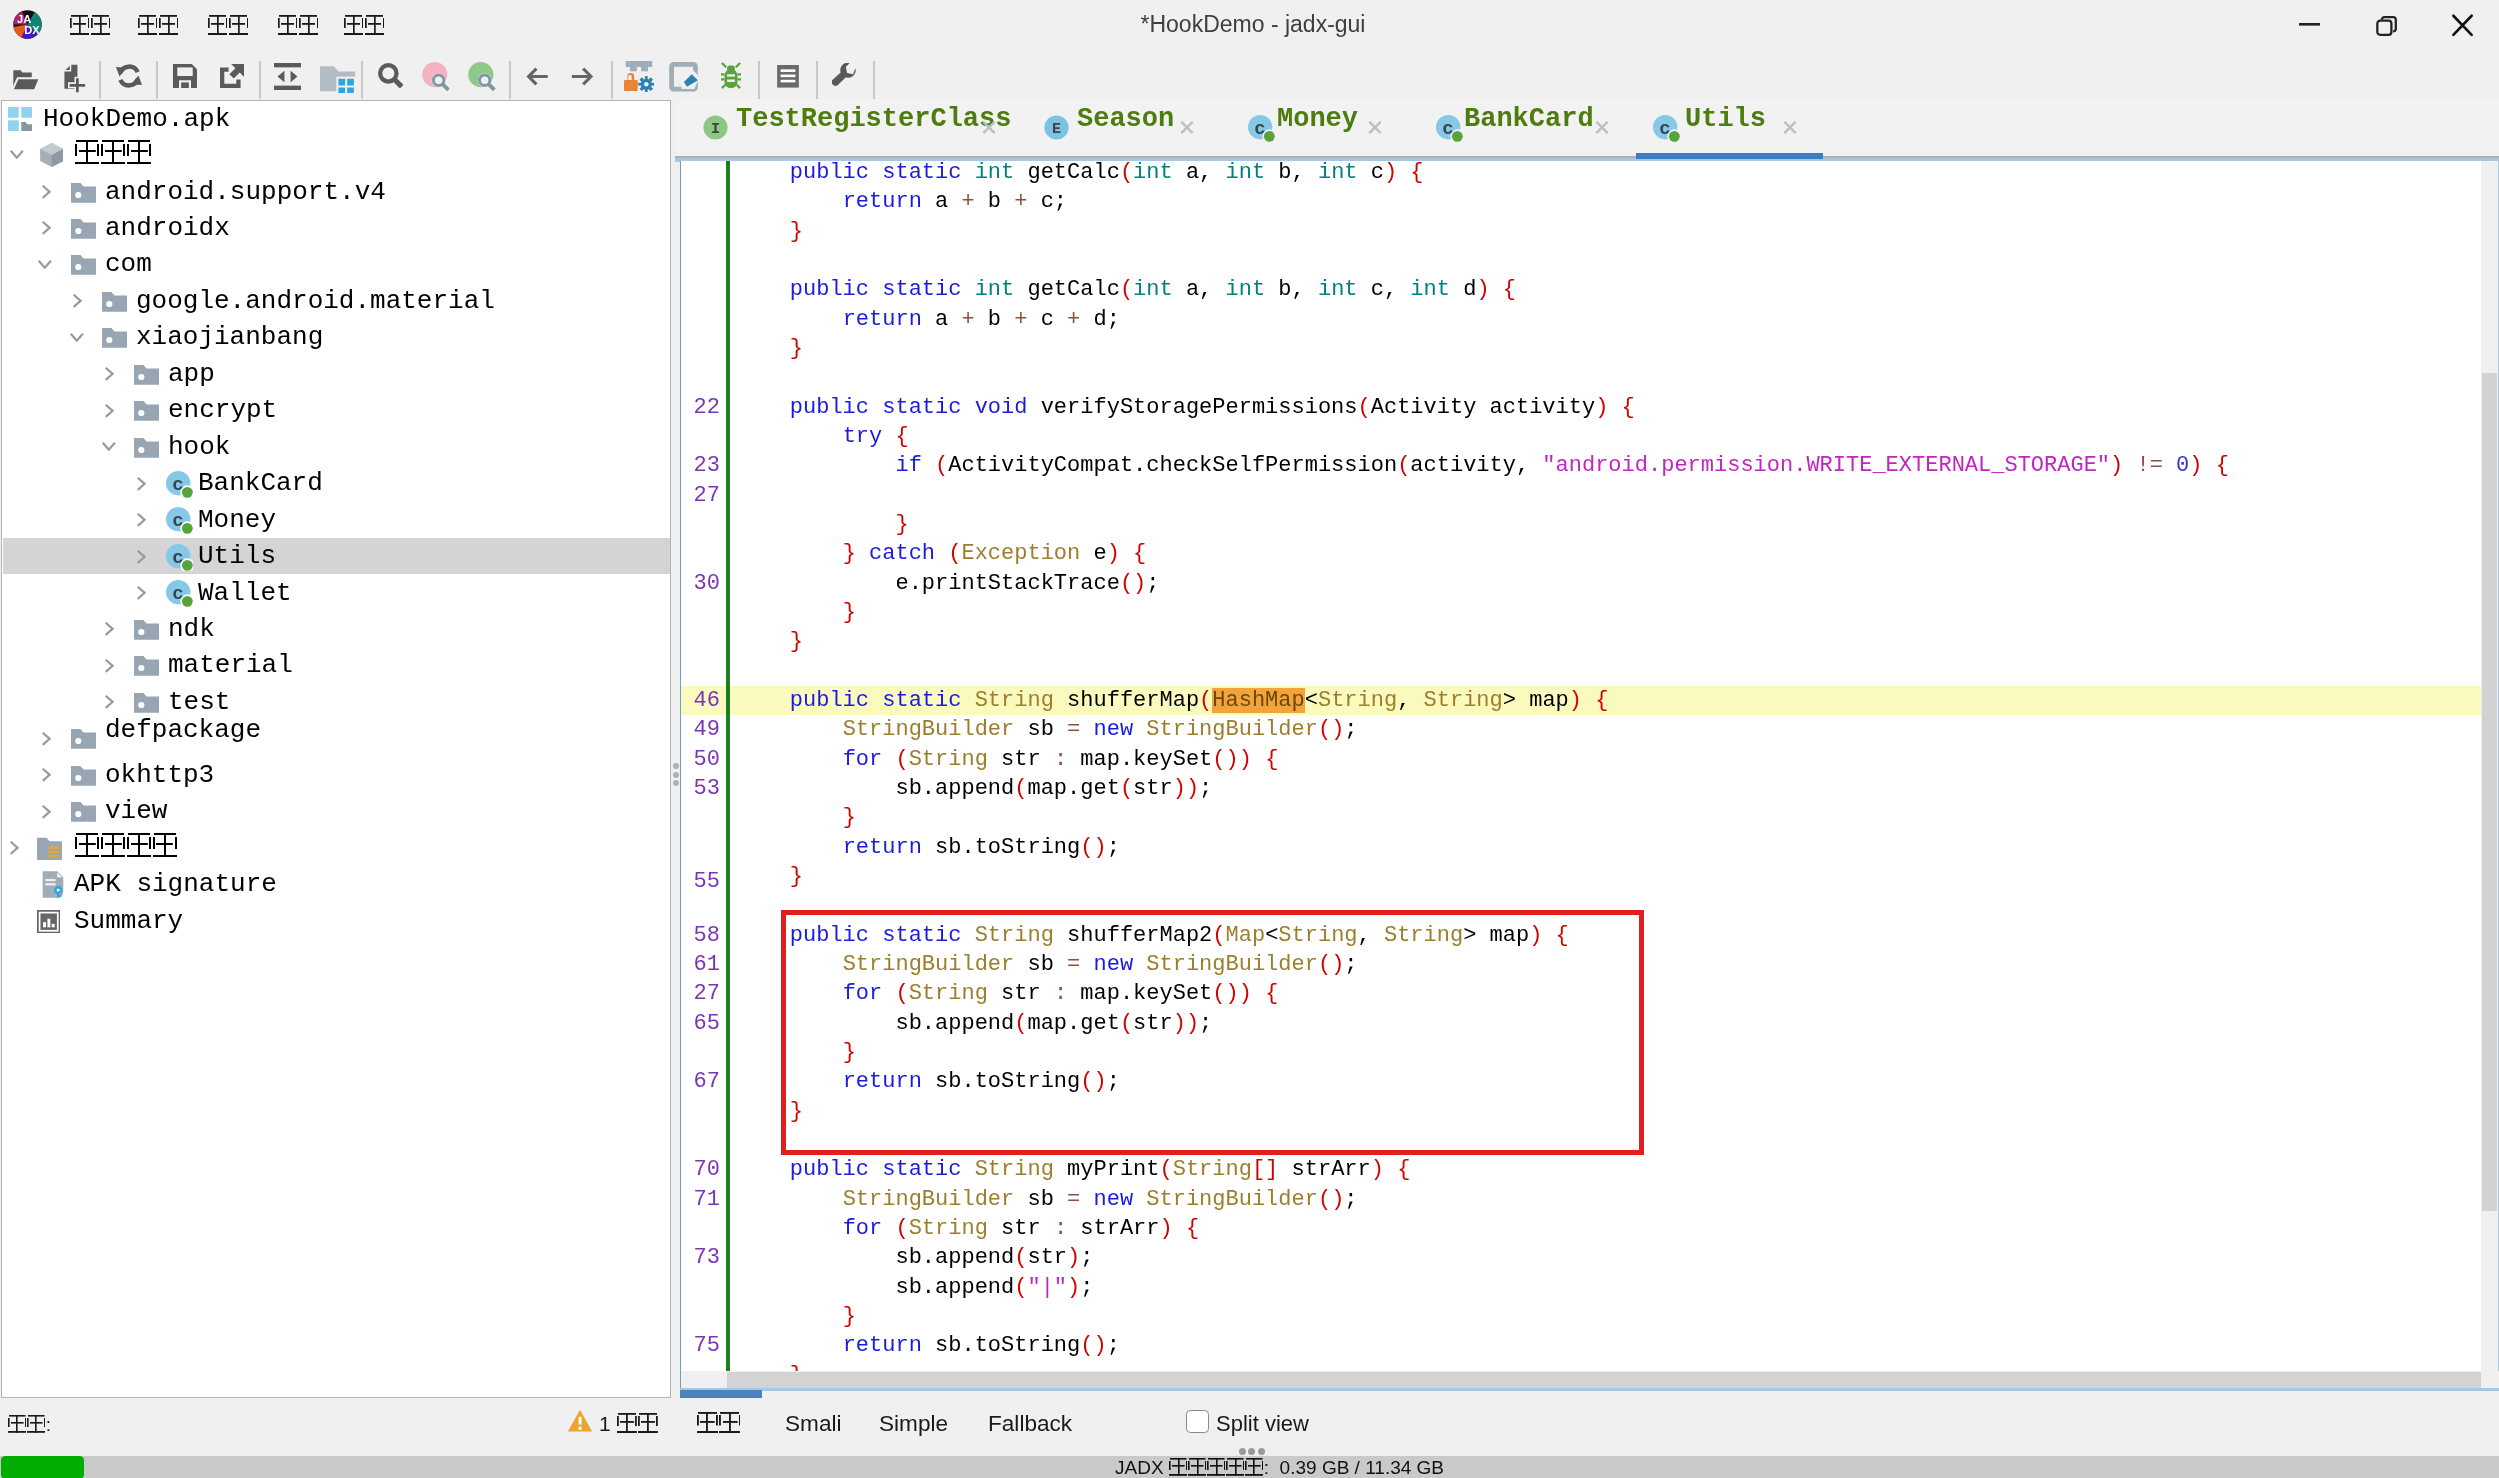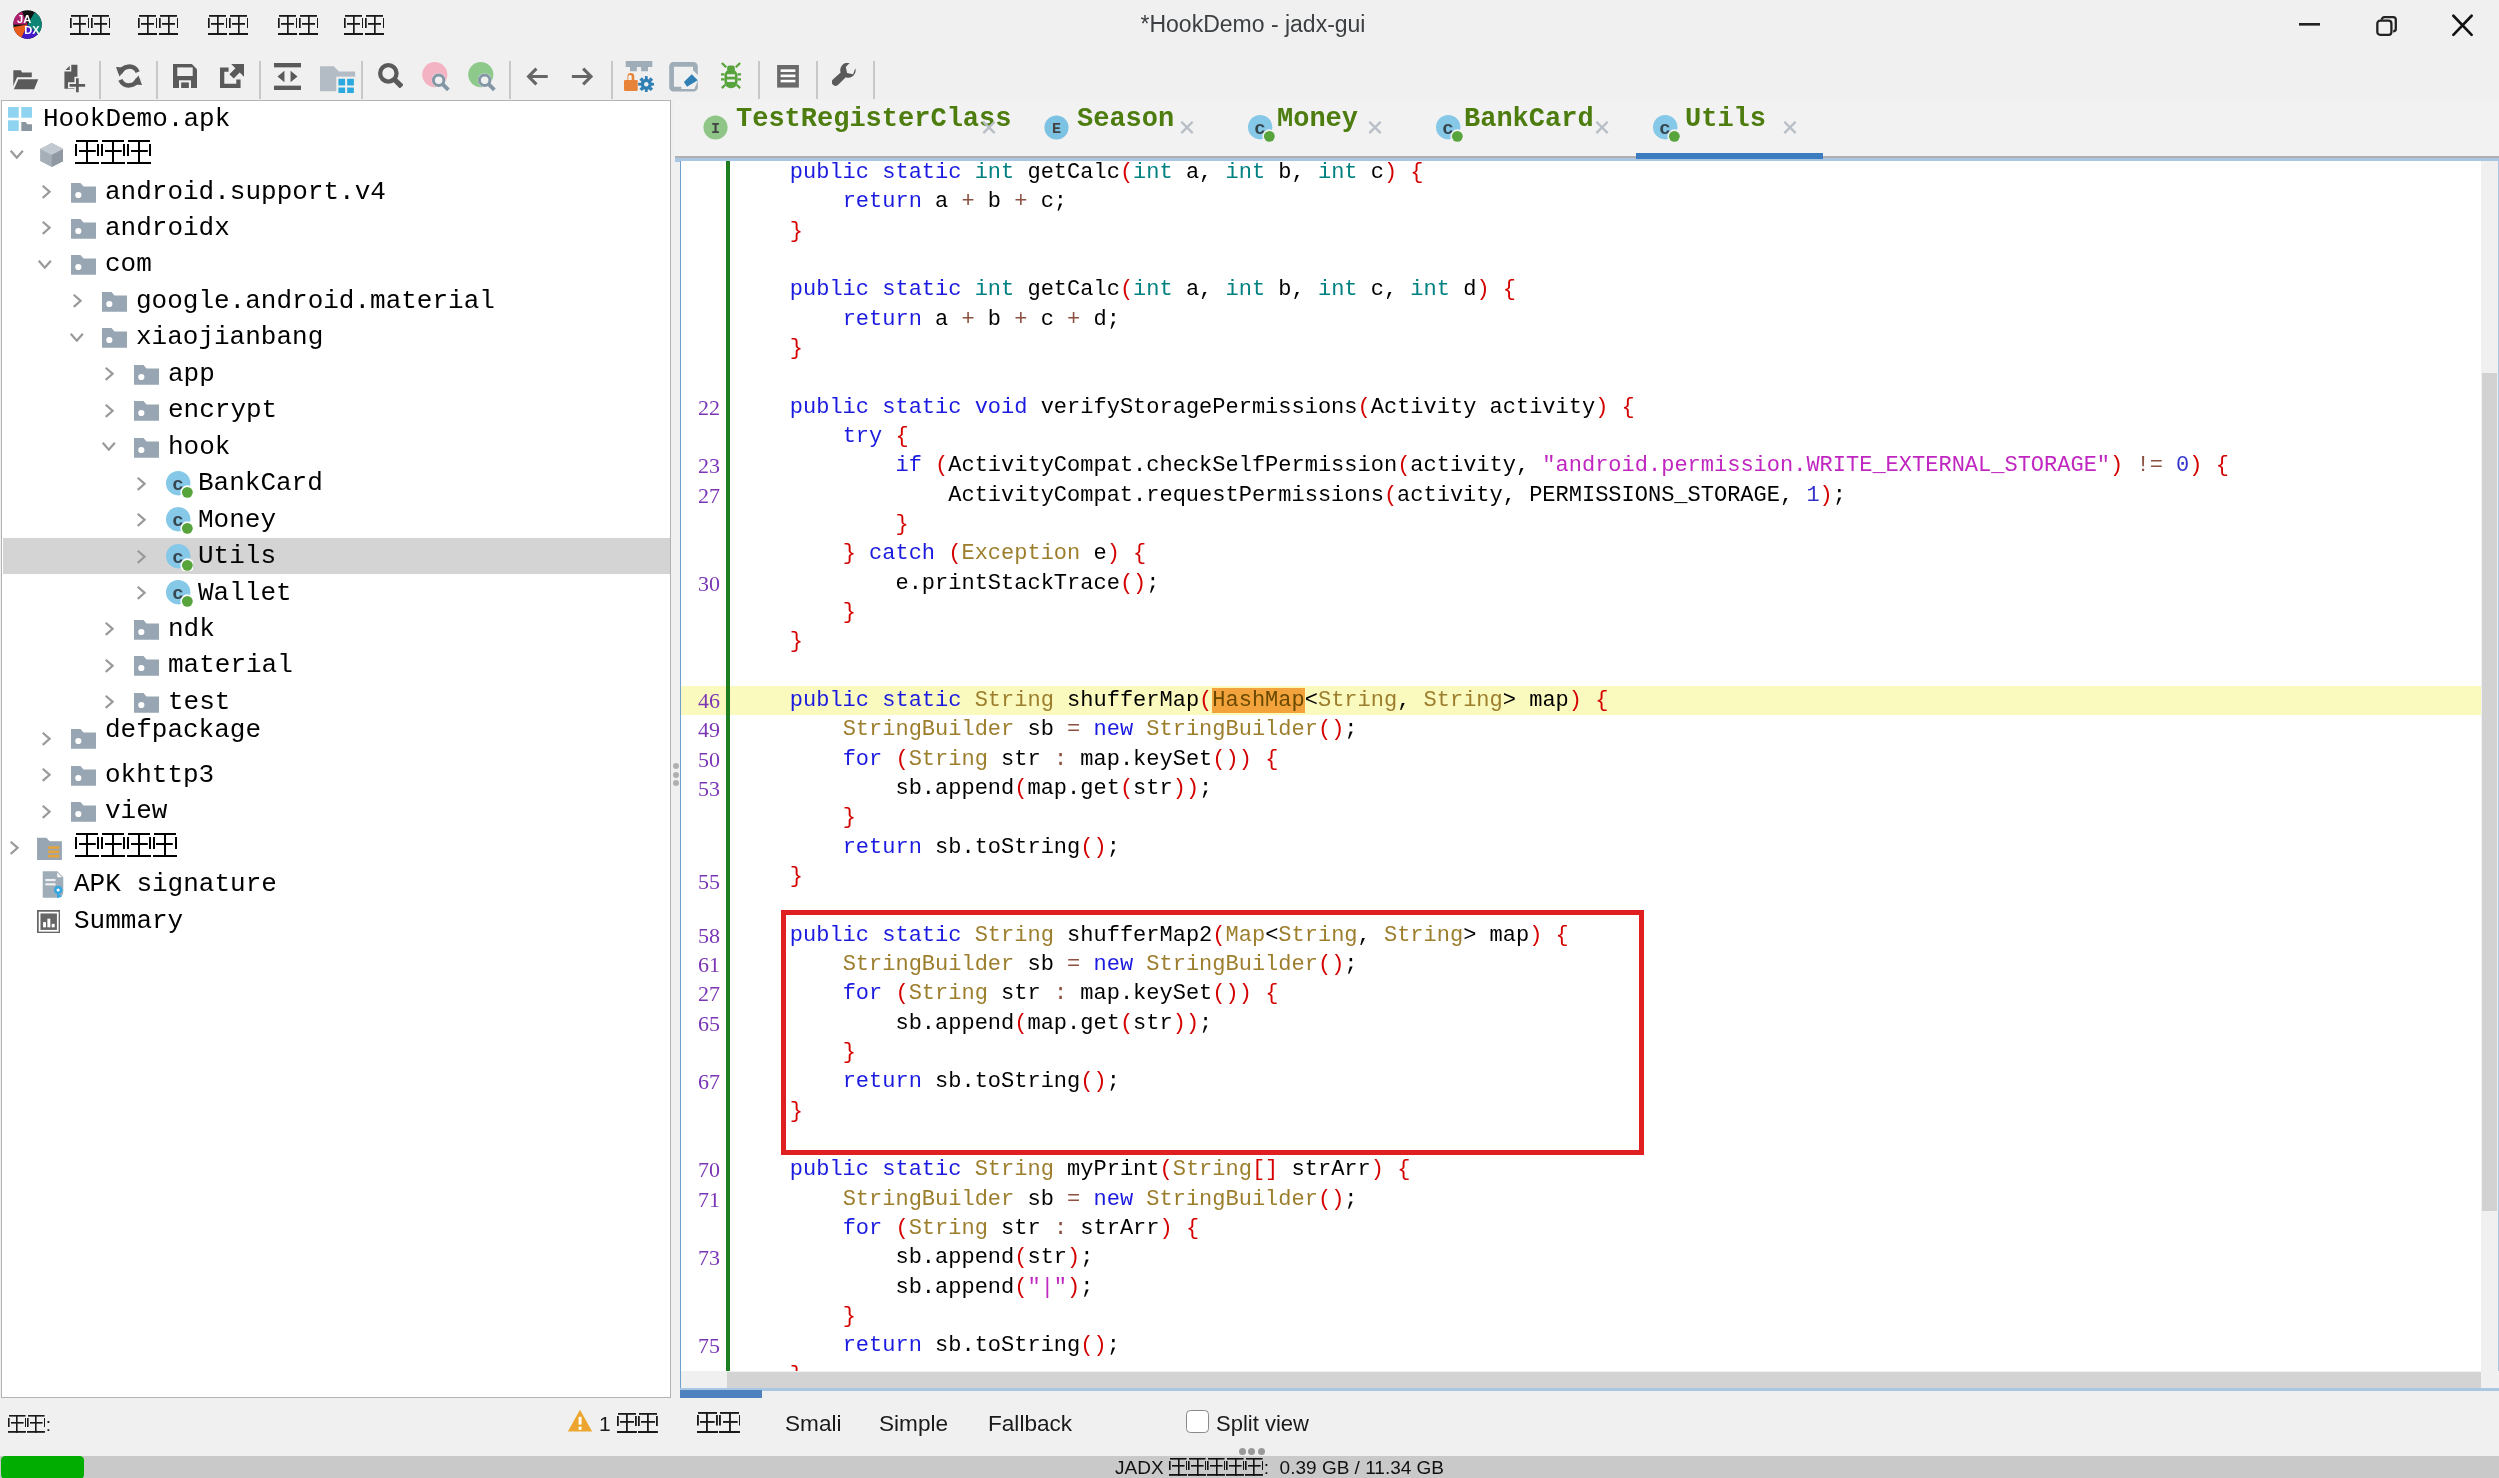--- a/index.html
+++ b/index.html
@@ -10,21 +10,21 @@
  linear-gradient(currentColor,currentColor) 50% 0/92% 9% no-repeat,
  linear-gradient(currentColor,currentColor) 50% 46%/70% 9% no-repeat,
  linear-gradient(currentColor,currentColor) 50% 100%/100% 10% no-repeat,
  linear-gradient(currentColor,currentColor) 50% 50%/9% 100% no-repeat,
  linear-gradient(currentColor,currentColor) 0 30%/9% 50% no-repeat,
  linear-gradient(currentColor,currentColor) 100% 30%/9% 50% no-repeat}
 .cl{position:absolute;left:737px;height:29px;line-height:29px;white-space:pre;
  font-family:"Liberation Mono",monospace;font-size:22px;color:#000}
 .cl b{font-weight:normal}
 .gl{position:absolute;left:660px;width:60px;height:29px;line-height:29px;text-align:right;
- font-family:Liberation Serif, serif;font-size:22px;color:#7a35b5}
+ font-family:Liberation Mono, monospace;font-size:22px;color:#7a35b5}
 .trow{position:absolute;height:36px;line-height:36px;white-space:pre;
  font-family:"Liberation Mono",monospace;font-size:26px;color:#000}
 .tabtxt{position:absolute;top:91px;height:57px;line-height:57px;
  font-family:"Liberation Mono",monospace;font-size:27px;font-weight:bold;color:#4d7c0f}
 .btab{position:absolute;top:1398px;height:52px;line-height:52px;font-size:22.6px;color:#1a1a1a}
 </style></head>
 <body>
 
 <svg class="abs" style="left:13px;top:10.4px" width="29" height="29" viewBox="0 0 33 33">
  <circle cx="16.5" cy="16.5" r="16.2" fill="#111"></circle>
@@ -445,21 +445,20 @@
 <div class="gl" style="top:1331px">75</div>
 <div class="cl" style="top:158px">    <b style="color:#1b1be0">public</b> <b style="color:#1b1be0">static</b> <b style="color:#008080">int</b> getCalc<span style="color:#d40000">(</span><b style="color:#008080">int</b> a, <b style="color:#008080">int</b> b, <b style="color:#008080">int</b> c<span style="color:#d40000">)</span> <span style="color:#d40000">{</span></div>
 <div class="cl" style="top:187px">        <b style="color:#1b1be0">return</b> a <span style="color:#8c5040">+</span> b <span style="color:#8c5040">+</span> c;</div>
 <div class="cl" style="top:217px">    <span style="color:#d40000">}</span></div>
 <div class="cl" style="top:275px">    <b style="color:#1b1be0">public</b> <b style="color:#1b1be0">static</b> <b style="color:#008080">int</b> getCalc<span style="color:#d40000">(</span><b style="color:#008080">int</b> a, <b style="color:#008080">int</b> b, <b style="color:#008080">int</b> c, <b style="color:#008080">int</b> d<span style="color:#d40000">)</span> <span style="color:#d40000">{</span></div>
 <div class="cl" style="top:305px">        <b style="color:#1b1be0">return</b> a <span style="color:#8c5040">+</span> b <span style="color:#8c5040">+</span> c <span style="color:#8c5040">+</span> d;</div>
 <div class="cl" style="top:334px">    <span style="color:#d40000">}</span></div>
 <div class="cl" style="top:393px">    <b style="color:#1b1be0">public</b> <b style="color:#1b1be0">static</b> <b style="color:#1b1be0">void</b> verifyStoragePermissions<span style="color:#d40000">(</span>Activity activity<span style="color:#d40000">)</span> <span style="color:#d40000">{</span></div>
 <div class="cl" style="top:422px">        <b style="color:#1b1be0">try</b> <span style="color:#d40000">{</span></div>
 <div class="cl" style="top:451px">            <b style="color:#1b1be0">if</b> <span style="color:#d40000">(</span>ActivityCompat.checkSelfPermission<span style="color:#d40000">(</span>activity, <span style="color:#c026c0">"android.permission.WRITE_EXTERNAL_STORAGE"</span><span style="color:#d40000">)</span> <span style="color:#8c5040">!=</span> <span style="color:#3333cc">0</span><span style="color:#d40000">)</span> <span style="color:#d40000">{</span></div>
-<div class="cl" style="top:481px">                ActivityCompat.requestPermissions<span style="color:#d40000">(</span>activity, PERMISSIONS_STORAGE, <span style="color:#3333cc">1</span><span style="color:#d40000">)</span>;</div>
 <div class="cl" style="top:510px">            <span style="color:#d40000">}</span></div>
 <div class="cl" style="top:539px">        <span style="color:#d40000">}</span> <b style="color:#1b1be0">catch</b> <span style="color:#d40000">(</span><span style="color:#9c7e2d">Exception</span> e<span style="color:#d40000">)</span> <span style="color:#d40000">{</span></div>
 <div class="cl" style="top:569px">            e.printStackTrace<span style="color:#d40000">()</span>;</div>
 <div class="cl" style="top:598px">        <span style="color:#d40000">}</span></div>
 <div class="cl" style="top:627px">    <span style="color:#d40000">}</span></div>
 <div class="cl" style="top:686px">    <b style="color:#1b1be0">public</b> <b style="color:#1b1be0">static</b> <span style="color:#9c7e2d">String</span> shufferMap<span style="color:#d40000">(</span><span style="background:#f2a33c;color:#6b4a00">HashMap</span>&lt;<span style="color:#9c7e2d">String</span>, <span style="color:#9c7e2d">String</span>&gt; map<span style="color:#d40000">)</span> <span style="color:#d40000">{</span></div>
 <div class="cl" style="top:715px">        <span style="color:#9c7e2d">StringBuilder</span> sb <span style="color:#8c5040">=</span> <b style="color:#1b1be0">new</b> <span style="color:#9c7e2d">StringBuilder</span><span style="color:#d40000">()</span>;</div>
 <div class="cl" style="top:745px">        <b style="color:#1b1be0">for</b> <span style="color:#d40000">(</span><span style="color:#9c7e2d">String</span> str <span style="color:#8c5040">:</span> map.keySet<span style="color:#d40000">()</span><span style="color:#d40000">)</span> <span style="color:#d40000">{</span></div>
 <div class="cl" style="top:774px">            sb.append<span style="color:#d40000">(</span>map.get<span style="color:#d40000">(</span>str<span style="color:#d40000">))</span>;</div>
 <div class="cl" style="top:803px">        <span style="color:#d40000">}</span></div>

